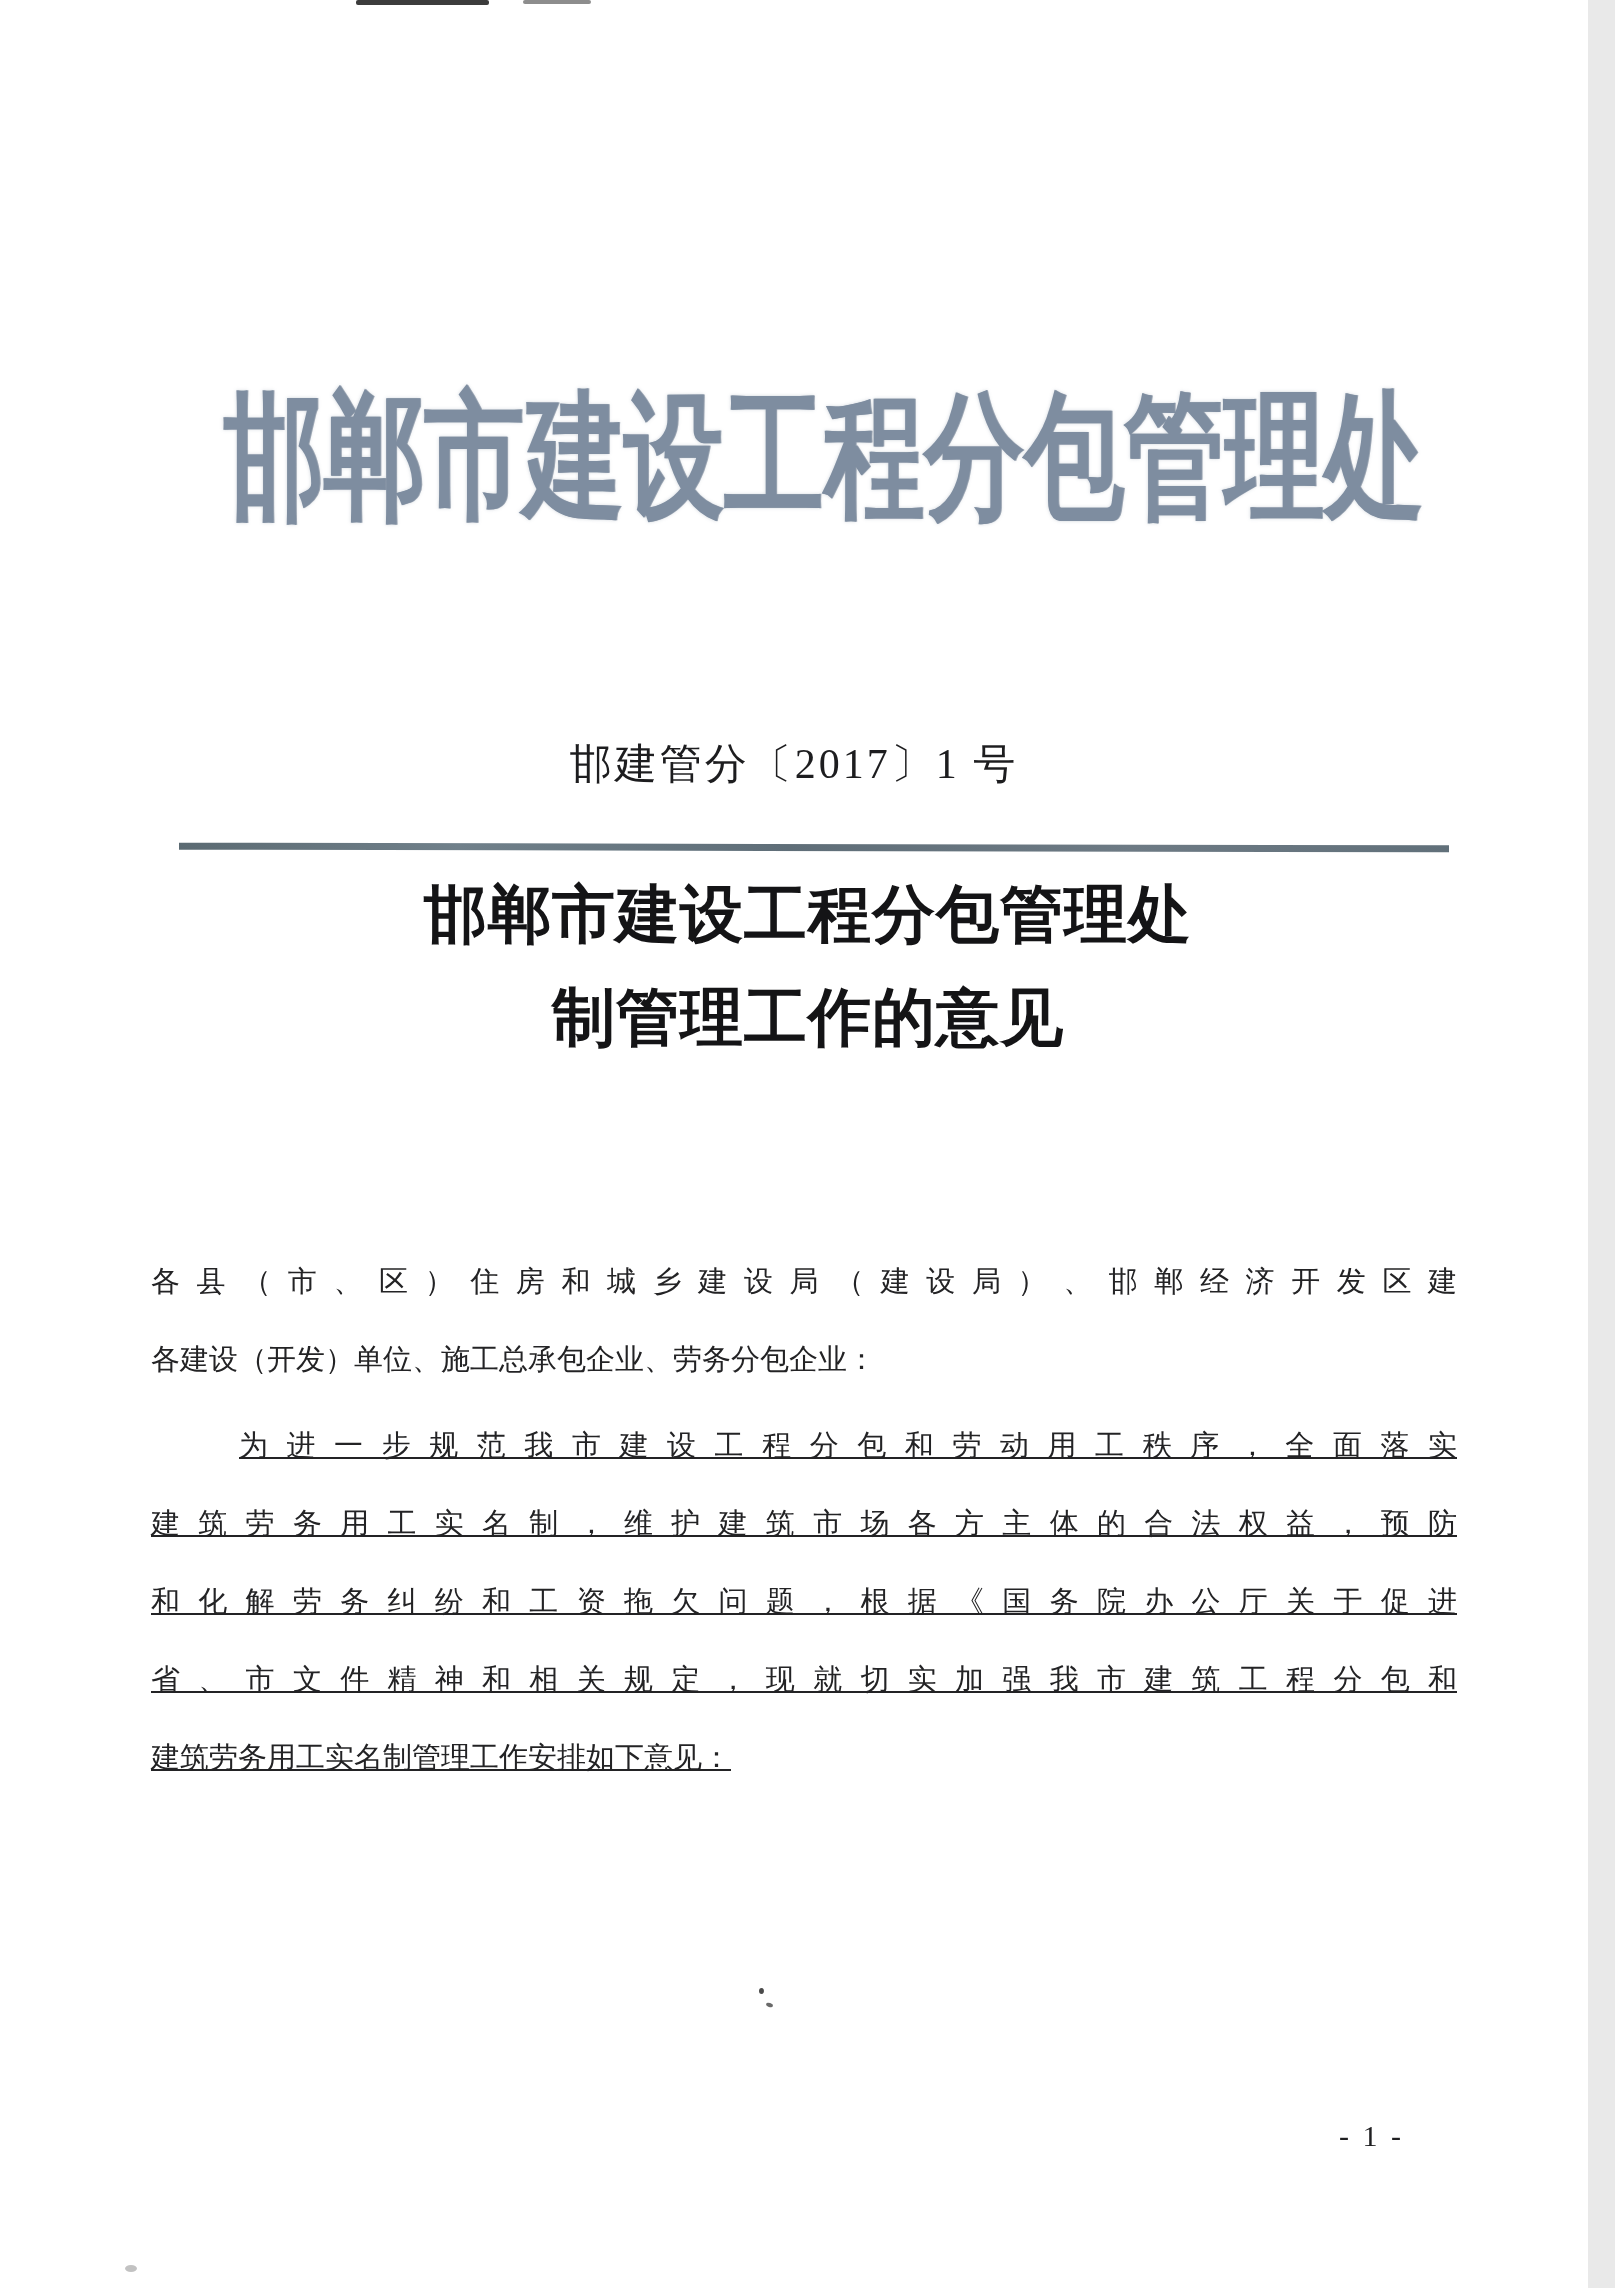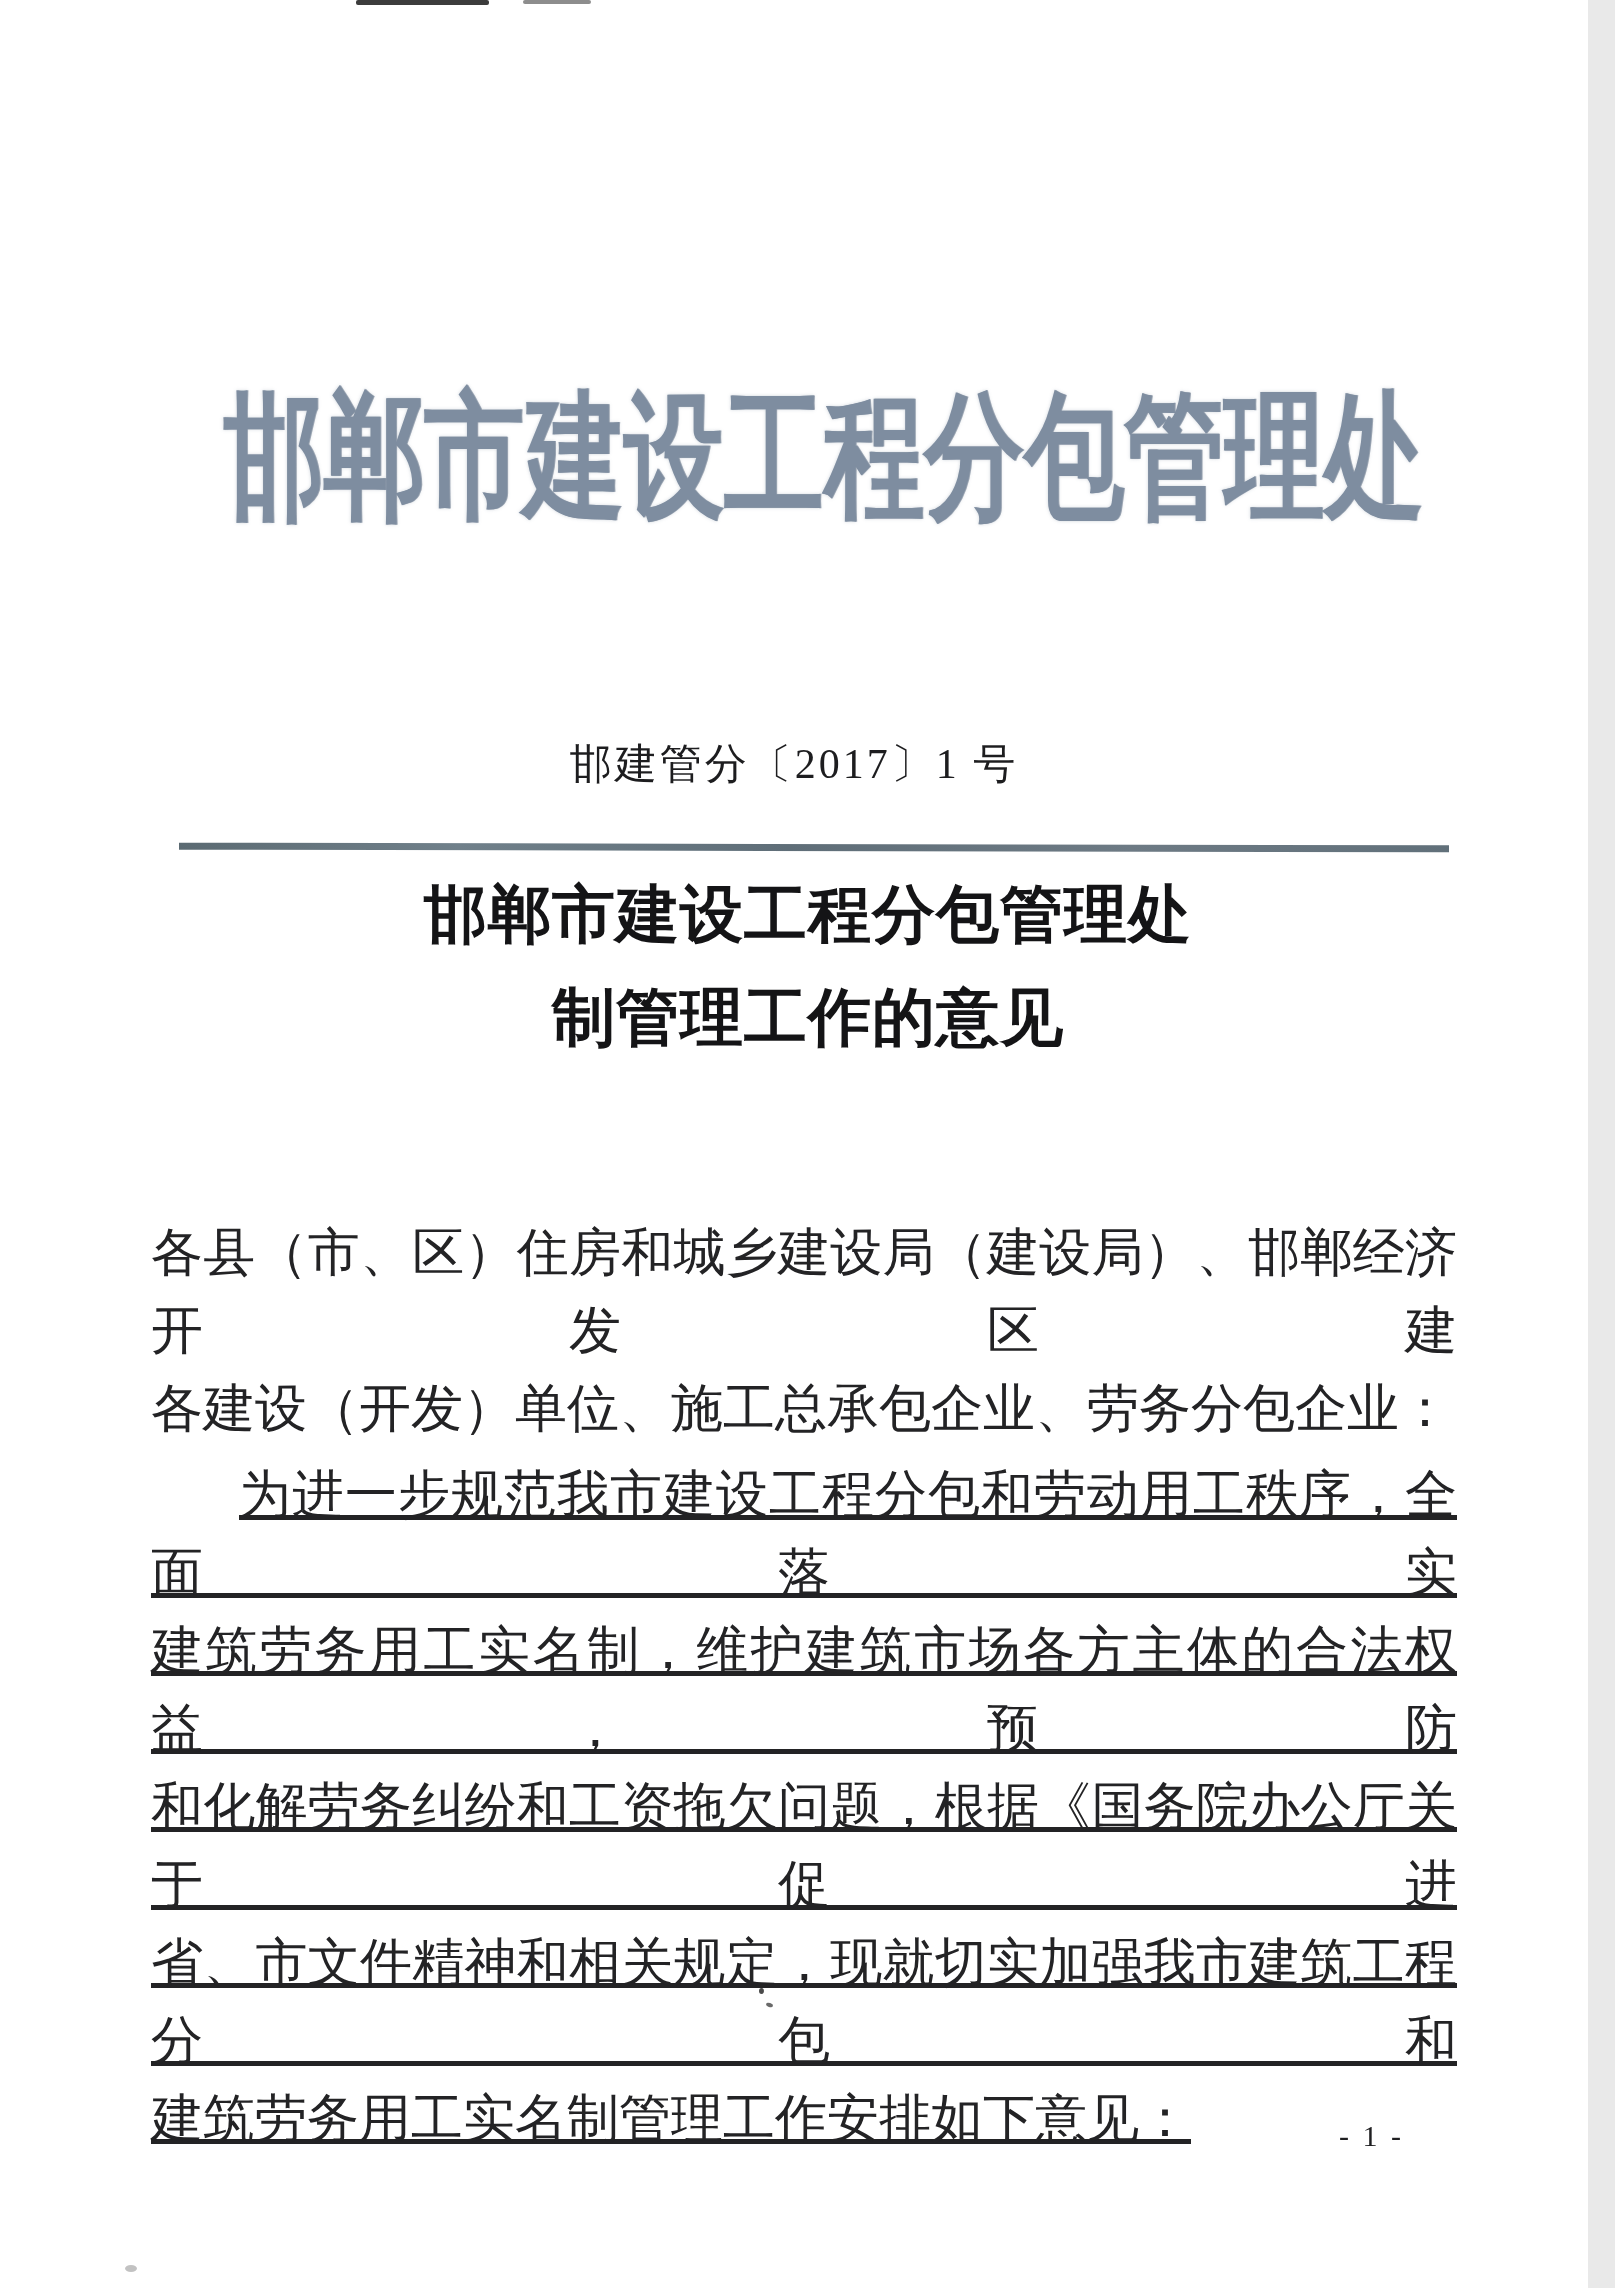--- a/index.html
+++ b/index.html
@@ -68,24 +68,24 @@
     font-size: 63px;
     line-height: 103px;
     font-weight: bold;
     color: #141416;
     letter-spacing: 1px;
   }
   .title-line { white-space: nowrap; }
 
   .body-block {
     position: absolute;
-    top: 1214px;
+    top: 1242px;
     left: 151px;
     width: 1306px;
-    font-size: 52px;
+    font-size: 29px;
     color: #232325;
   }
   .body-line { line-height: 78px; }
   .just { text-align: justify; text-align-last: justify; }
   .ind { text-indent: 88px; }
   .para + .para { margin-top: 8px; text-decoration: underline; }
 
   .page-number {
     position: absolute;
     top: 2119px;

